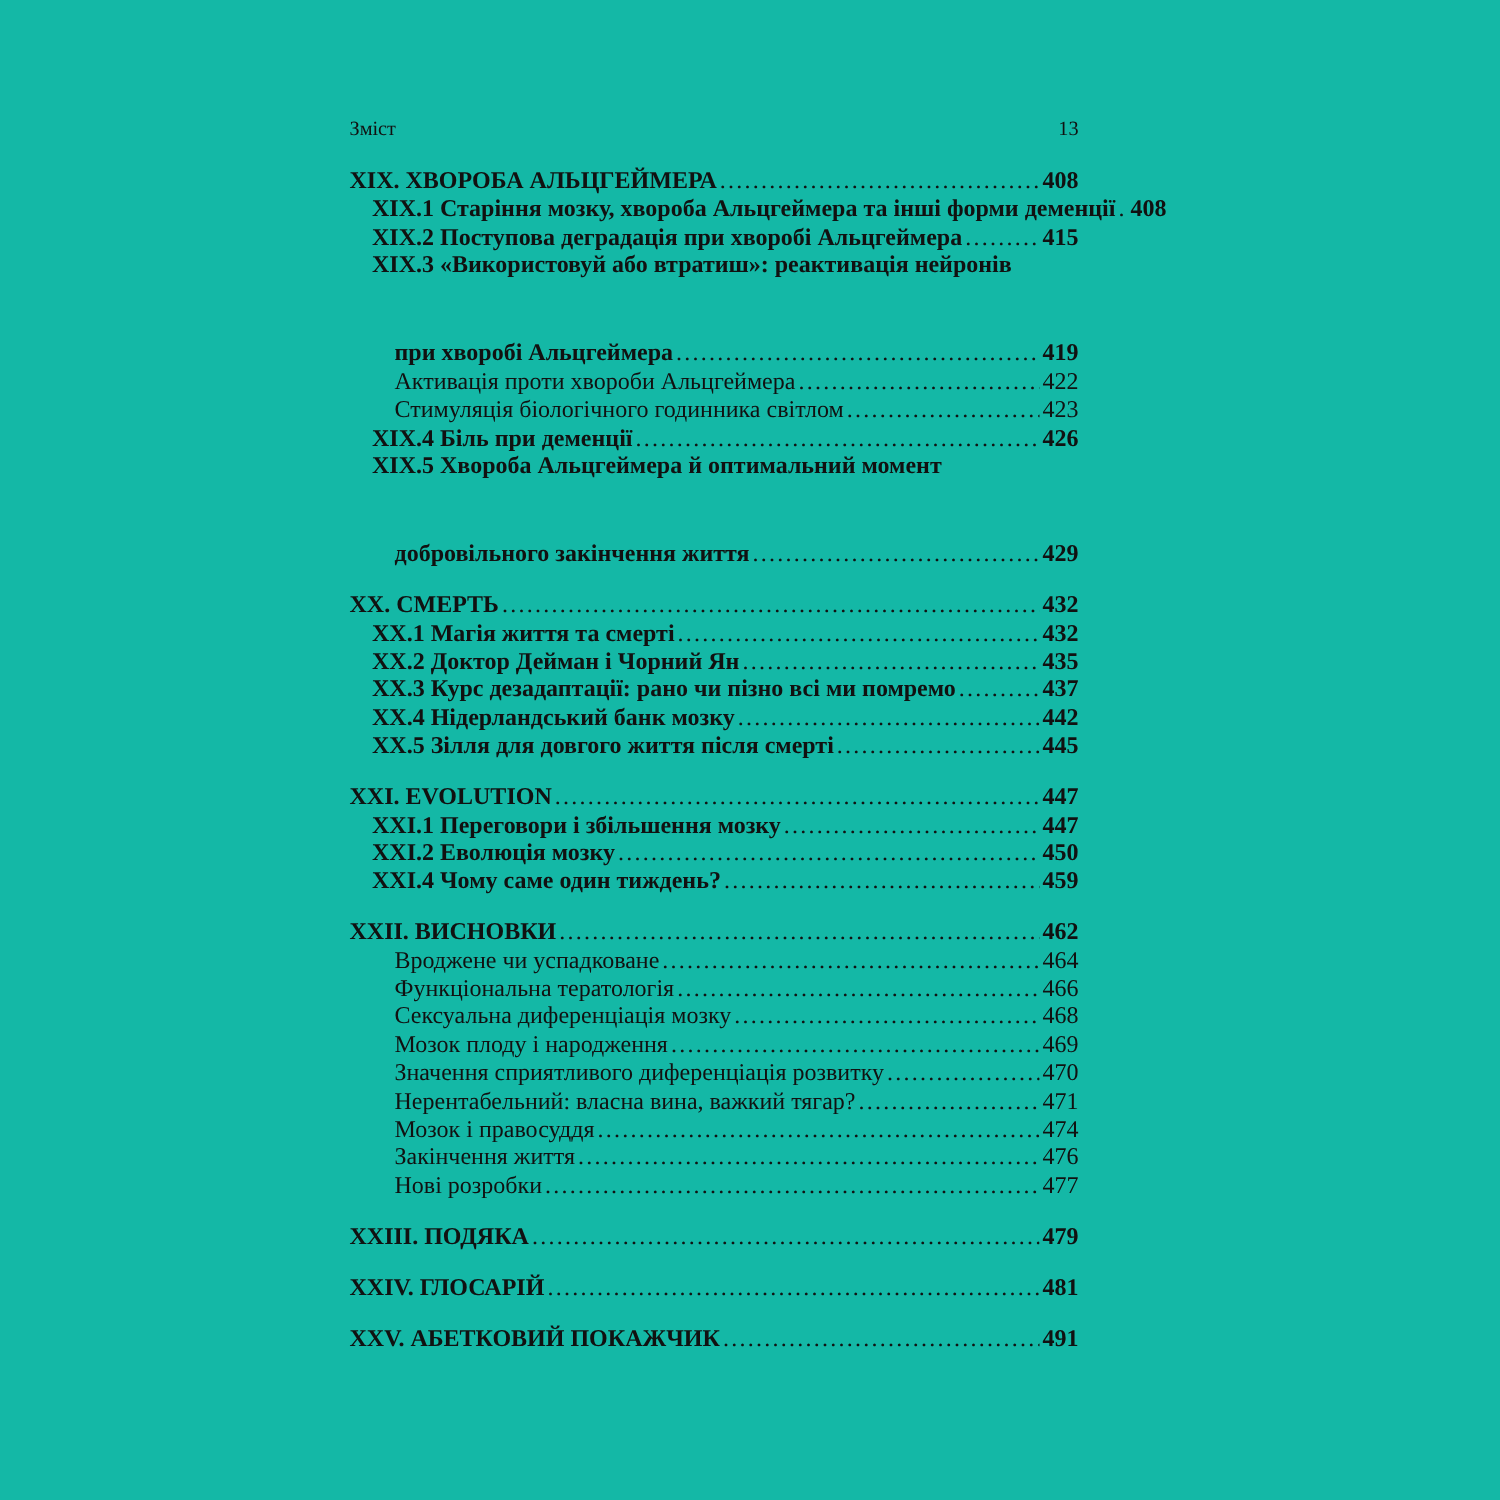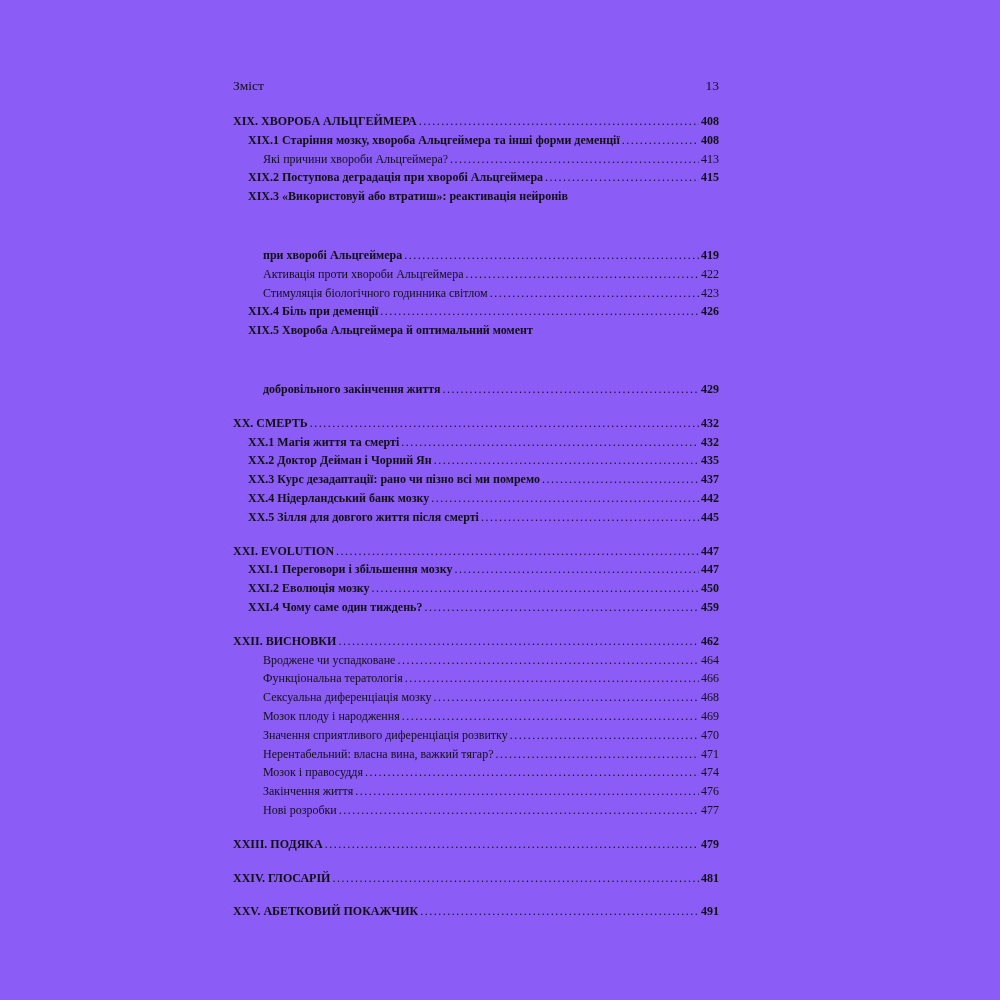--- a/index.html
+++ b/index.html
@@ -1,20 +1,20 @@
 <!DOCTYPE html>
 <html><head>
 <meta charset="utf-8">
 <style>
   html, body { margin: 0; padding: 0; background: #ffffff; }
   .sheet {
     position: relative;
     width: 1000px;
     height: 1000px;
-    background: #8b5cf6;
+    background: #14b8a6;
     font-family: "Liberation Serif", "DejaVu Serif", serif;
     color: #111111;
     overflow: hidden;
   }
   .content {
     position: absolute;
     left: 233px;
     top: 78px;
     width: 486px;
   }
@@ -26,21 +26,21 @@
     line-height: 16px;
     margin-bottom: 18px;
   }
   .toc { width: 100%; }
   .toc-group + .toc-group { margin-top: 15px; }
   .entry { width: 100%; }
   .entry.bold { font-weight: bold; }
   .row {
     display: flex;
     align-items: flex-end;
-    font-size: 12px;
+    font-size: 16px;
     line-height: 18.8px;
     width: 100%;
     box-sizing: border-box;
   }
   .lvl-0 { padding-left: 0; }
   .lvl-1 { padding-left: 15px; }
   .lvl-2 { padding-left: 30px; }
   .cont.lvl-1 { padding-left: 30px; margin-top: 40px; }
   .entry-label { white-space: nowrap; flex: 0 0 auto; }
   .leader {
@@ -75,27 +75,20 @@
     <span class="entry-page">408</span>
   </div>
           </div>
           <div class="entry bold">
             <div class="row lvl-1">
     <span class="entry-label">XIX.1 Старіння мозку, хвороба Альцгеймера та інші форми деменції</span>
     <span class="leader"></span>
     <span class="entry-page">408</span>
   </div>
           </div>
-          <div class="entry">
-            <div class="row lvl-2">
-    <span class="entry-label">Які причини хвороби Альцгеймера?</span>
-    <span class="leader"></span>
-    <span class="entry-page">413</span>
-  </div>
-          </div>
           <div class="entry bold">
             <div class="row lvl-1">
     <span class="entry-label">XIX.2 Поступова деградація при хворобі Альцгеймера</span>
     <span class="leader"></span>
     <span class="entry-page">415</span>
   </div>
           </div>
           <div class="entry bold">
             <div class="row lvl-1">
     <span class="entry-label">XIX.3 «Використовуй або втратиш»: реактивація нейронів</span>

